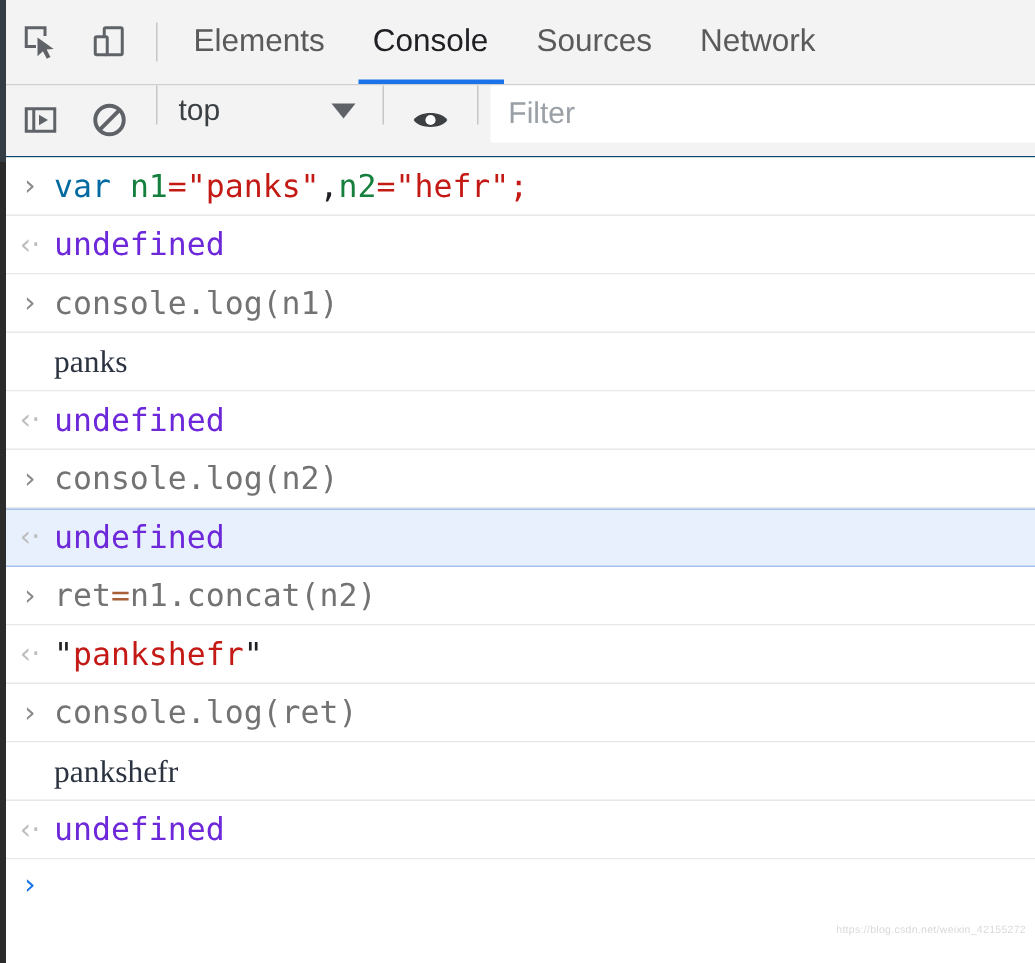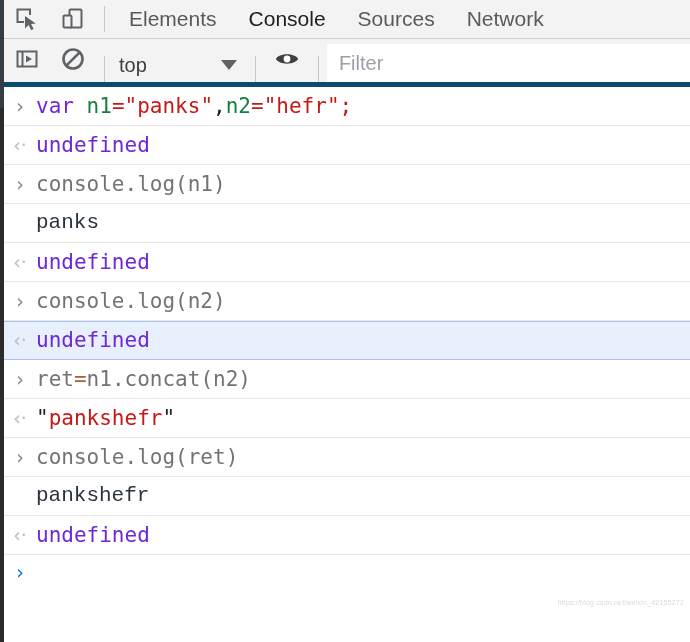--- a/index.html
+++ b/index.html
@@ -34,21 +34,21 @@
   }
   .left-edge-strip.upper {
     height: 108px;
     background: #3c4a5a;
     opacity: .55;
   }
 
   
   .tabbar {
     position: relative;
-    height: 39px;
+    height: 57px;
     background: #f3f3f3;
     border-bottom: 1px solid #cfcfcf;
     display: flex;
     align-items: center;
     box-sizing: border-box;
     padding-left: 4px;
   }
 
   .tool-btn {
     width: 46px;
@@ -94,23 +94,23 @@
     bottom: 0;
     height: 3px;
     background: #1a73e8;
   }
 
   
   .filterbar {
     position: relative;
     height: 48px;
     background: #f3f3f3;
-    border-bottom: 5px solid #0c4a6e;
-    display: flex;
-    align-items: flex-end;
+    border-bottom: 1px solid #0c4a6e;
+    display: flex;
+    align-items: flex-start;
     box-sizing: border-box;
     padding-left: 4px;
   }
 
   .context-select {
     display: flex;
     align-items: center;
     flex: 1 1 auto;
     height: 34px;
     cursor: pointer;
@@ -137,21 +137,20 @@
     flex: 1 1 auto;
     height: 38px;
     background: #ffffff;
     border: none;
     outline: none;
     font-size: 20px;
     color: #404040;
     padding: 0 12px;
     min-width: 0;
     font-family: "Liberation Sans", sans-serif;
-    margin-top: 24px;
   }
   .filter-input::placeholder {
     color: #9aa0a6;
     opacity: 1;
   }
 
   
   .console-body {
     position: relative;
     height: 537px;
@@ -196,30 +195,30 @@
   .msg-text {
     font-family: "DejaVu Sans Mono", "Liberation Mono", monospace;
     font-size: 21px;
     line-height: 1.25;
     color: #202124;
     white-space: pre;
     padding-right: 8px;
     overflow: hidden;
   }
   .msg-text.logged {
-    font-family: Liberation Mono, monospace;
+    font-family: Liberation Serif, serif;
     font-size: 21px;
     color: #2b3340;
   }
   .msg-text.undef {
     color: #6d28d9;
   }
 
   
-  .tok-kw   { color: #6d28d9; }
+  .tok-kw   { color: #0369a1; }
   .tok-var  { color: #15803d; }
   .tok-str  { color: #c41a16; }
   .tok-op   { color: #a8603a; }
   .tok-punc { color: #202124; }
   .tok-plain{ color: #737373; }
   .tok-quote{ color: #202124; }
 
   
   .prompt-row {
     position: relative;

